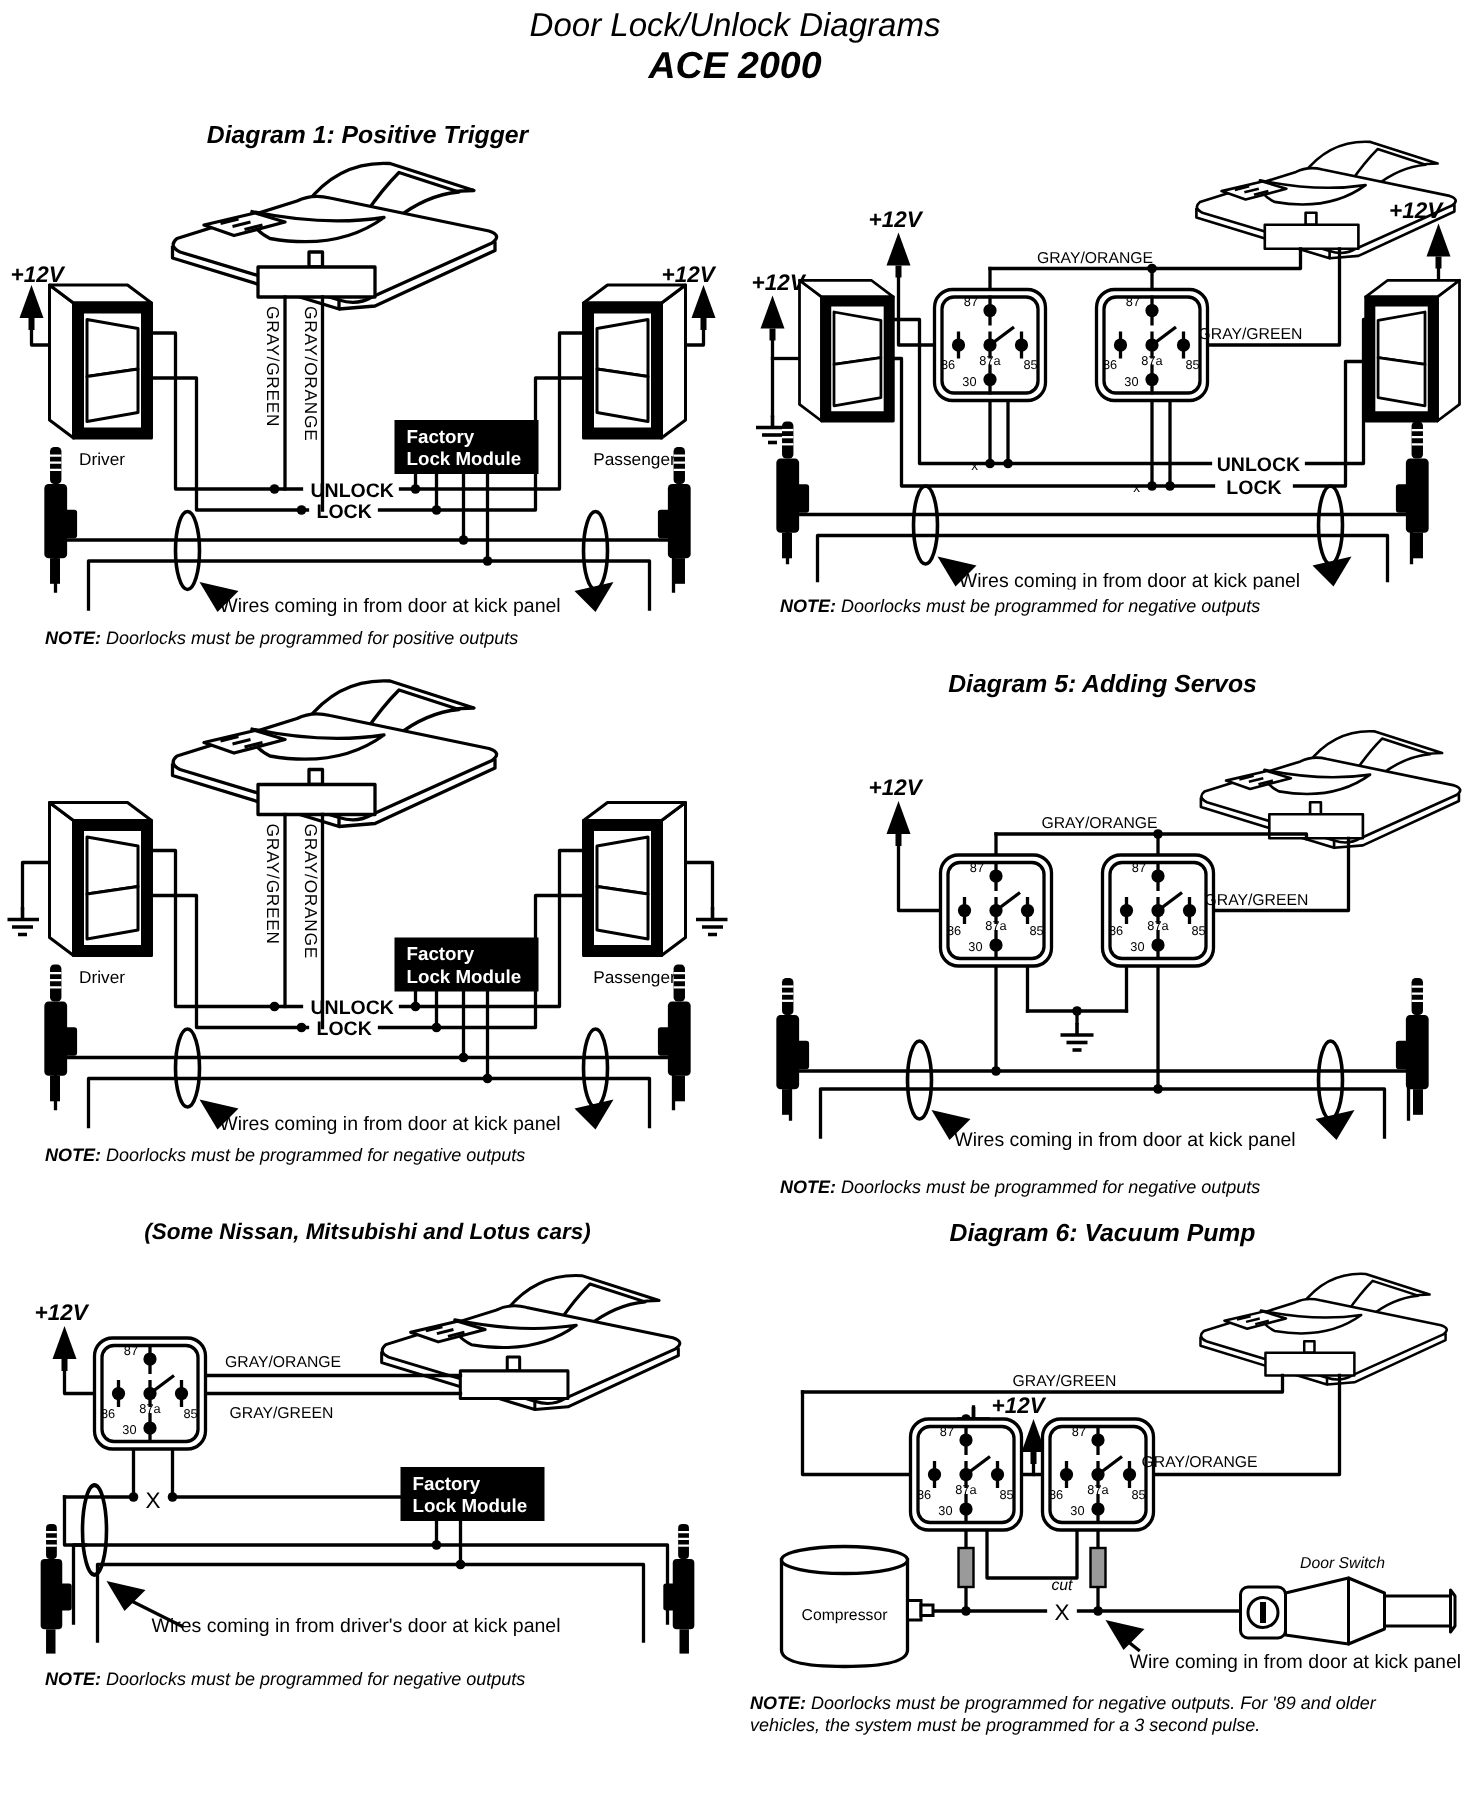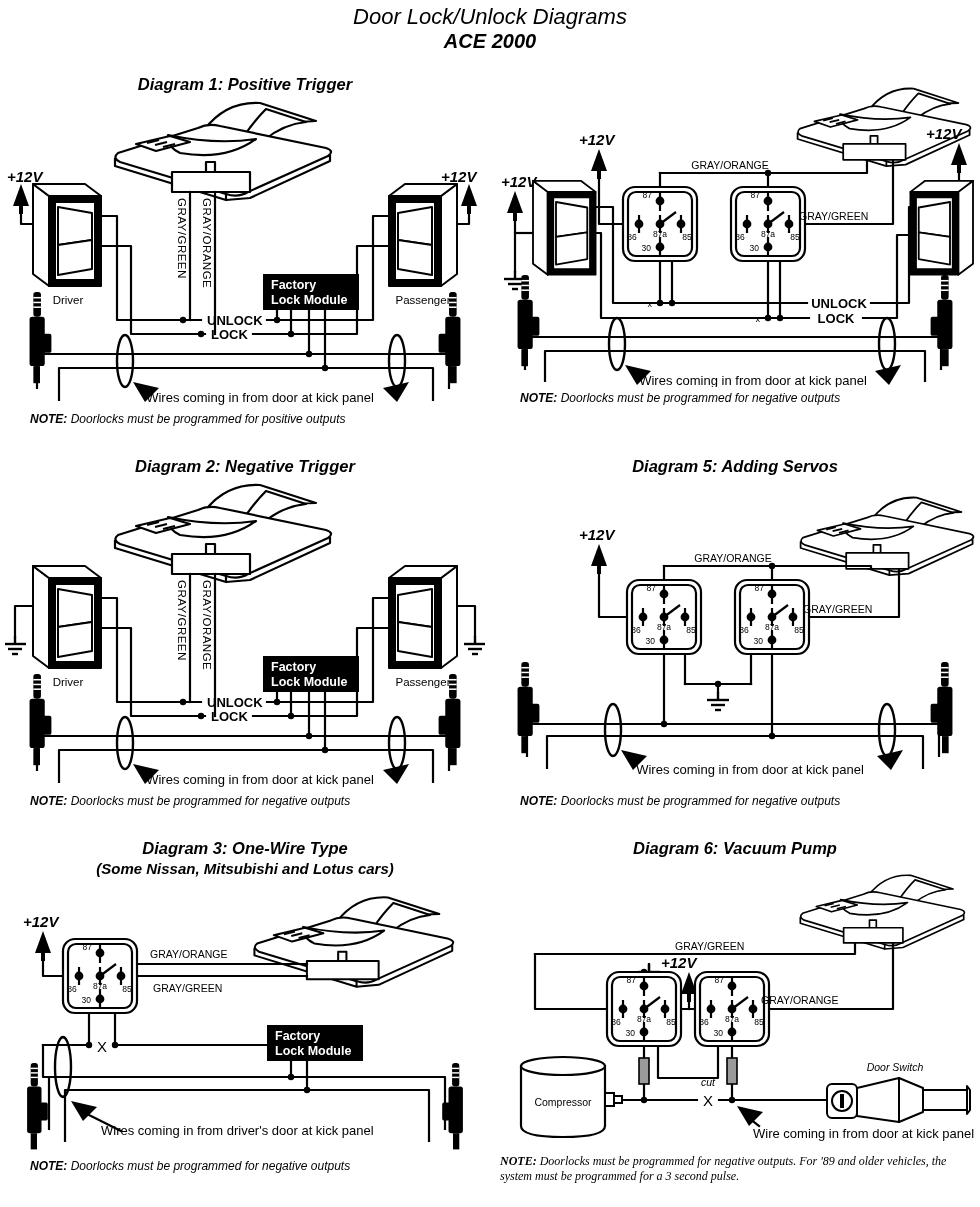--- a/index.html
+++ b/index.html
@@ -1,28 +1,28 @@
 <!DOCTYPE html>
 <html><head>
 <meta charset="utf-8">
 <style>
   html,body{margin:0;padding:0;background:#fff;}
   body{width:980px;height:1207px;overflow:hidden;color:#000;
        font-family:"Liberation Sans",sans-serif;}
   .pagehead{text-align:center;padding-top:4px;}
   .pagehead .t1{font-size:22px;font-weight:normal;font-style:italic;}
-  .pagehead .t2{font-size:20px;font-weight:bold;font-style:italic;}
-  .grid{display:grid;grid-template-columns:490px 490px;margin-top:22px;row-gap:30px;}
+  .pagehead .t2{font-size:25px;font-weight:bold;font-style:italic;}
+  .grid{display:grid;grid-template-columns:490px 490px;margin-top:22px;row-gap:14px;}
   .cell{width:490px;box-sizing:border-box;}
   .dhead{text-align:center;font-size:16.5px;font-weight:bold;font-style:italic;margin:0 0 2px 0;}
   .dsub{text-align:center;font-size:15px;font-weight:bold;font-style:italic;margin:0;}
   svg.dia{display:block;margin:0 auto;}
   .note{font-size:12px;font-style:italic;margin:4px 0 0 0;padding-left:30px;line-height:1.25;}
   .note .nl{font-weight:bold;}
-  .note.wide{padding-left:10px;padding-right:16px;font-family:Liberation Serif, serif;}
+  .note.wide{padding-left:10px;padding-right:16px;}
   
   .w{stroke:#000;stroke-width:2.2;fill:none;stroke-linejoin:round;stroke-linecap:square;}
   .dot{fill:#000;stroke:none;}
   .lbl{font-size:10.5px;fill:#000;}
   .lblv{font-size:11.5px;fill:#000;letter-spacing:.5px;}
   .big{font-size:15px;font-weight:bold;font-style:italic;fill:#000;}
   .ul{font-size:13px;font-weight:bold;fill:#000;}
   .pin{font-size:8.5px;fill:#000;}
   .ann{font-size:13px;fill:#000;}
   .sw{font-size:11.5px;fill:#000;}
@@ -228,21 +228,20 @@
       <use href="#grommet" transform="translate(122,269)"></use>
       <use href="#grommet" transform="translate(392,269)"></use>
       <use href="#ptr" transform="translate(130,290)"></use>
       <use href="#ptr" transform="translate(406,290) scale(-1,1)"></use>
       <text class="ann" x="258" y="310" text-anchor="middle">Wires coming in from door at kick panel</text>
     </svg>
     <p class="note"><span class="nl">NOTE:</span> <span>Doorlocks must be programmed for negative outputs</span></p>
   </div>
 
   <div class="cell">
-    <p class="dhead">Diagram 2: Negative Trigger</p>
     <svg class="dia" width="480" height="312" viewBox="0 0 480 312">
       <use href="#brain" transform="translate(103,0)"></use>
       <g>
         <path class="w" d="M28,128 H10 V158"></path>
         <path class="w" d="M452,128 H470 V158"></path>
         <path class="w" d="M185,96 V224"></path>
         <path class="w" d="M210,96 V238"></path>
         <path class="w" d="M96,120 H112 V224 H196"></path>
         <path class="w" d="M262,224 H368 V120 H384"></path>
         <path class="w" d="M96,150 H126 V238 H200"></path>
@@ -339,21 +338,20 @@
       <use href="#grommet" transform="translate(118,252)"></use>
       <use href="#grommet" transform="translate(392,252)"></use>
       <use href="#ptr" transform="translate(126,272)"></use>
       <use href="#ptr" transform="translate(408,272) scale(-1,1)"></use>
       <text class="ann" x="255" y="296" text-anchor="middle">Wires coming in from door at kick panel</text>
     </svg>
     <p class="note"><span class="nl">NOTE:</span> <span>Doorlocks must be programmed for negative outputs</span></p>
   </div>
 
   <div class="cell">
-    <p class="dhead">Diagram 3: One-Wire Type</p>
     <p class="dsub">(Some Nissan, Mitsubishi and Lotus cars)</p>
     <svg class="dia" width="480" height="278" viewBox="0 0 480 278">
       <use href="#brain" transform="translate(243,14) scale(0.92)"></use>
       <g>
         <path class="w" d="M38,84 V99 H74"></path>
         <path class="w" d="M111,87 H302"></path>
         <path class="w" d="M116,99 H302"></path>
         <path class="w" d="M84,134 V168"></path>
         <path class="w" d="M110,134 V168"></path>
         <path class="w" d="M38,168 H84"></path>

